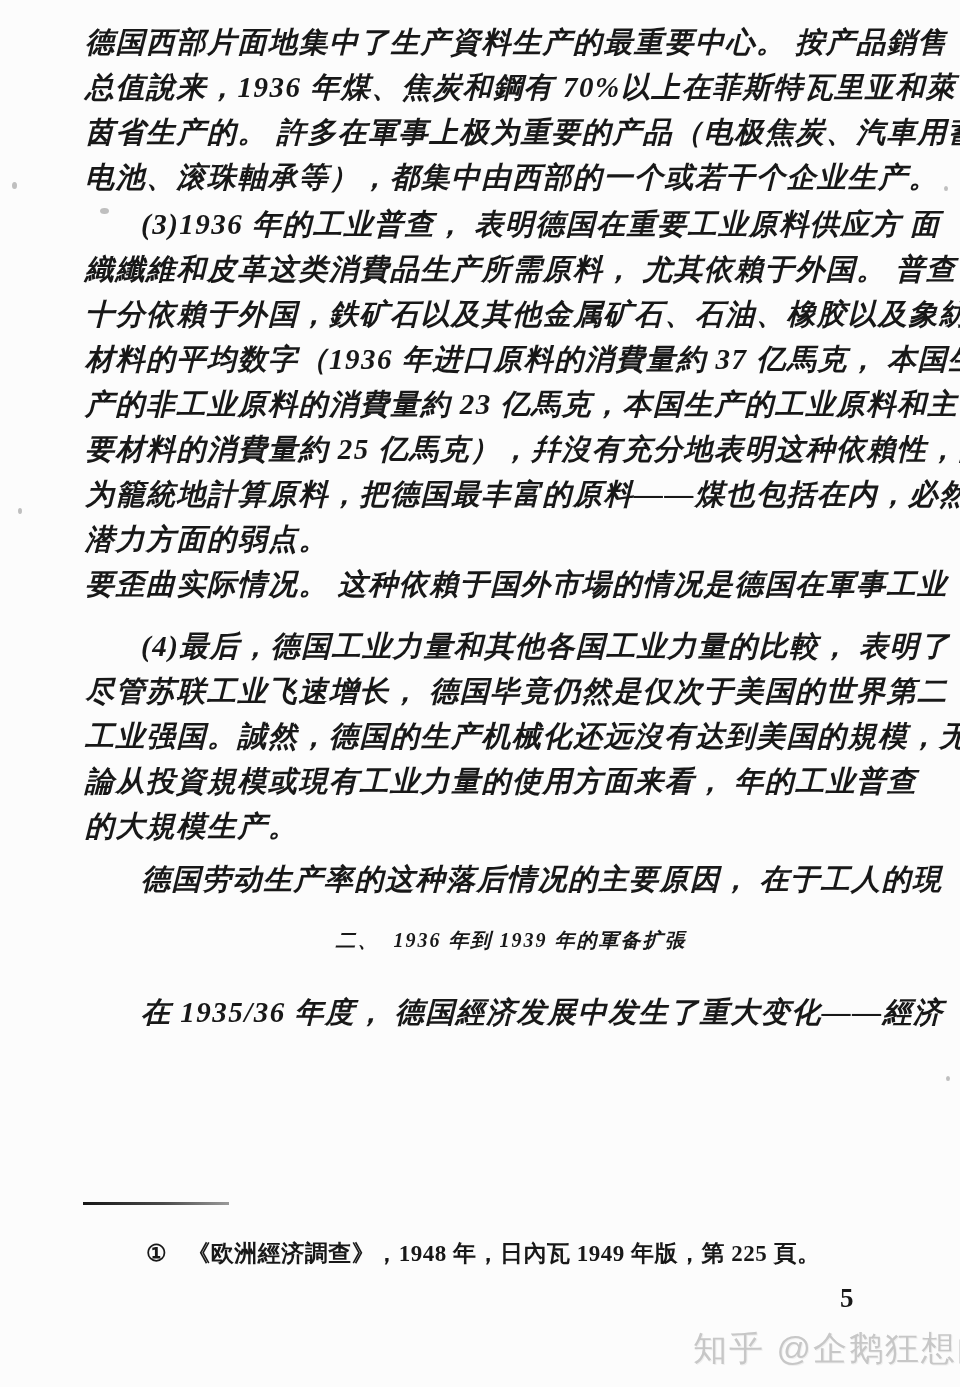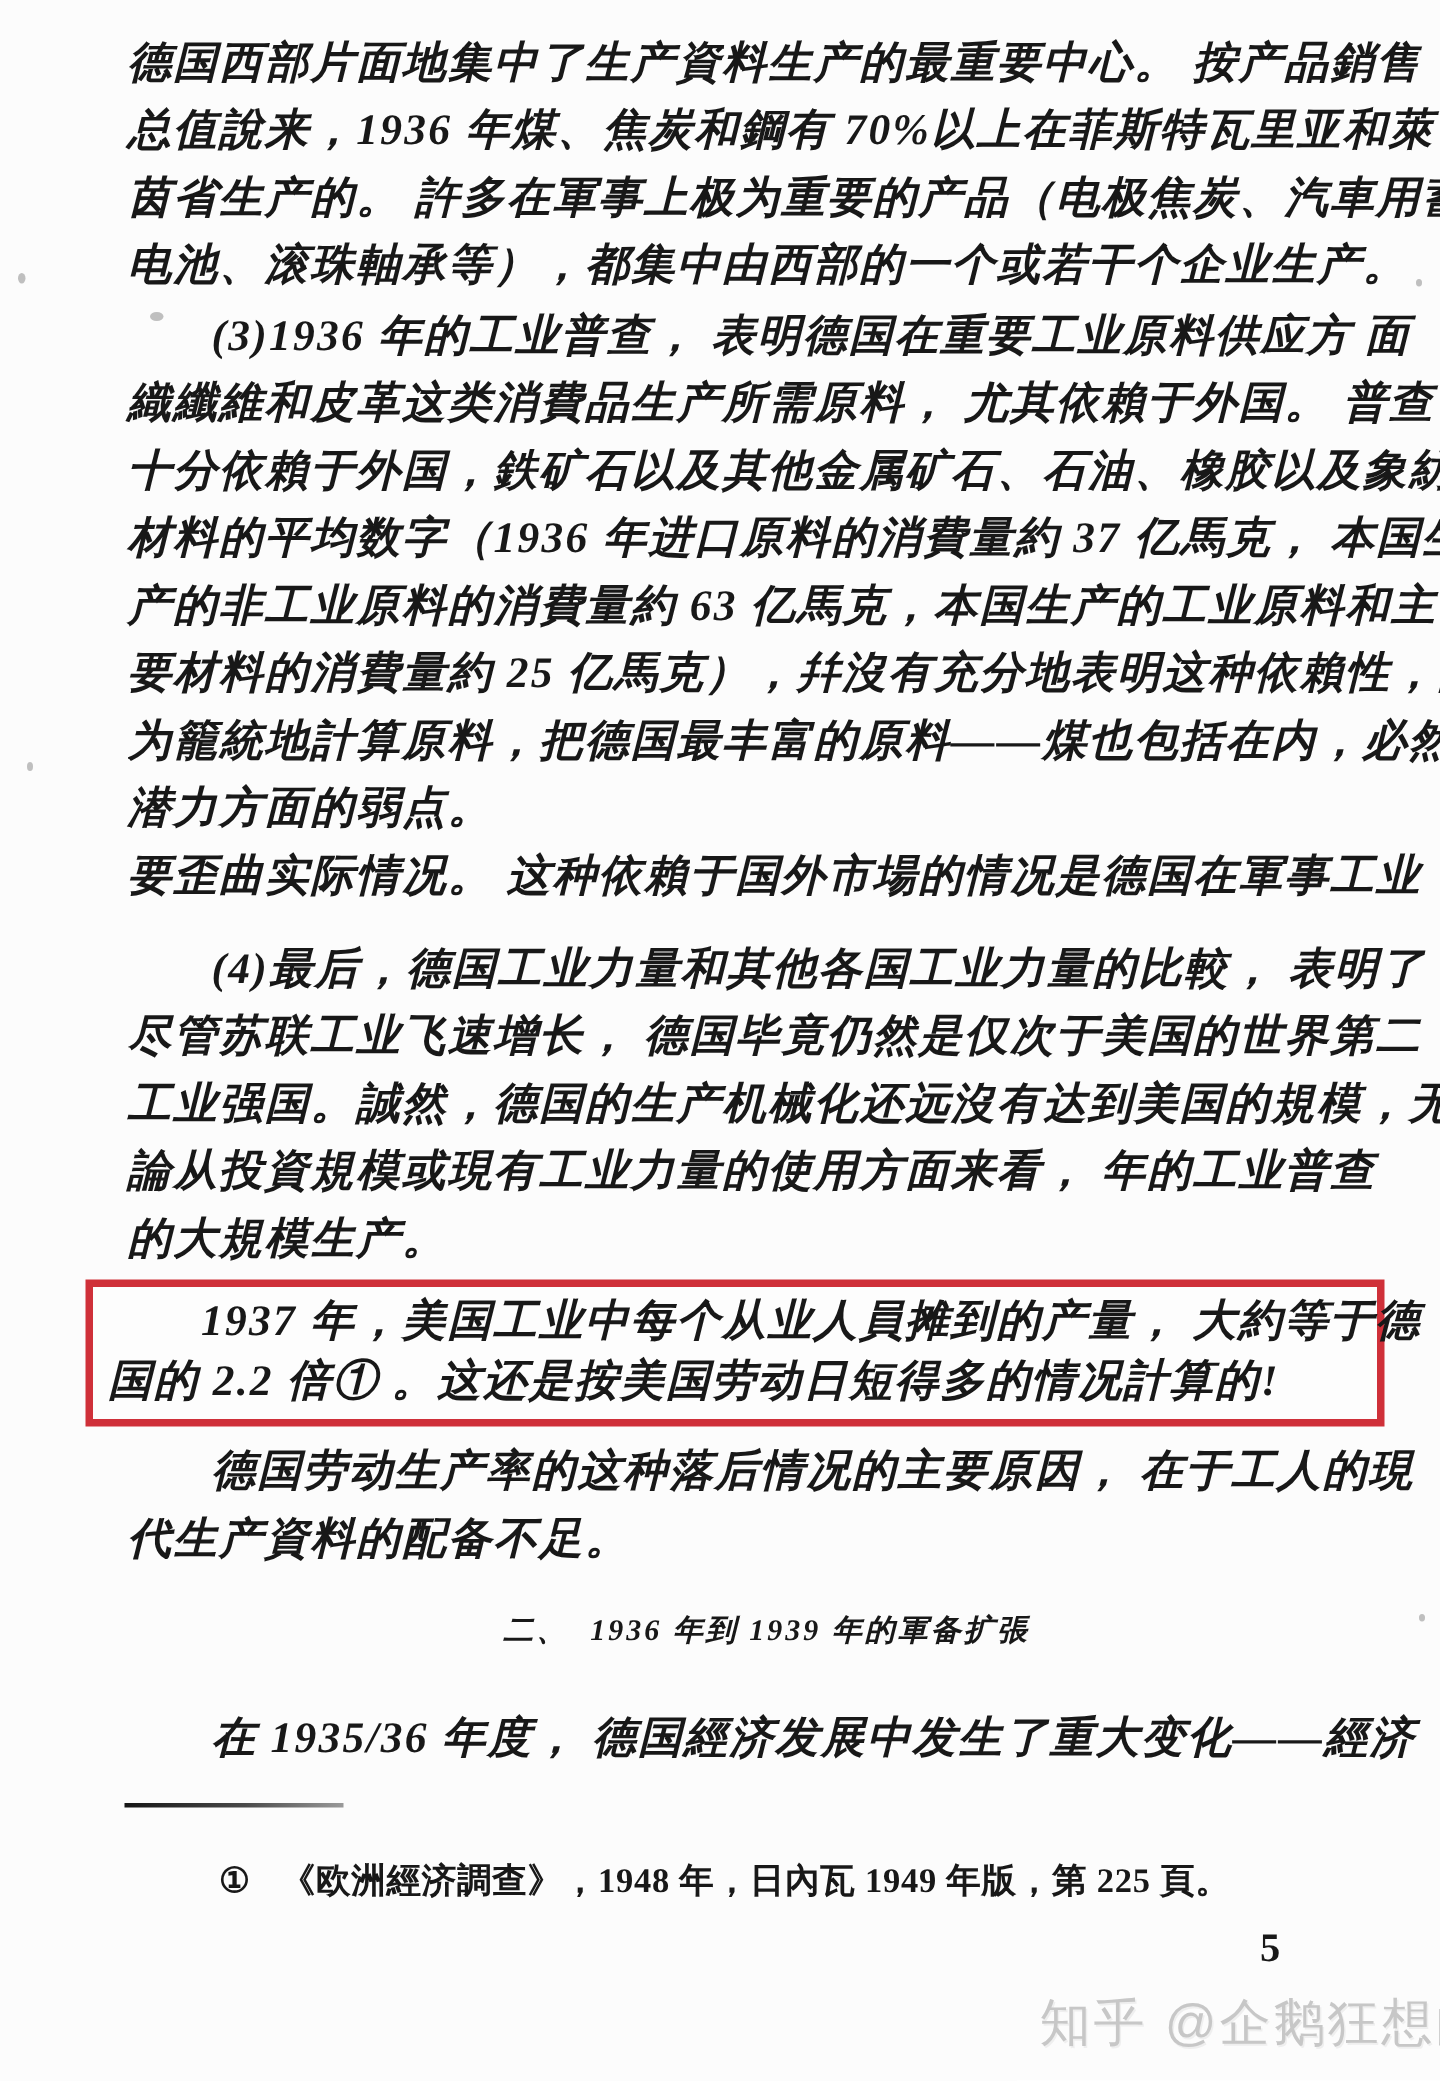--- a/index.html
+++ b/index.html
@@ -83,43 +83,38 @@
       <div class="line">总值說来，1936 年煤、焦炭和鋼有 70%以上在菲斯特瓦里亚和萊</div>
       <div class="line">茵省生产的。 許多在軍事上极为重要的产品（电极焦炭、汽車用蓄</div>
       <div class="line">电池、滚珠軸承等），都集中由西部的一个或若干个企业生产。</div>
     </div>
 
     <div class="para-p2">
       <div class="line indent">(3)1936 年的工业普查， 表明德国在重要工业原料供应方 面</div>
       <div class="line">織纖維和皮革这类消費品生产所需原料， 尤其依賴于外国。 普查</div>
       <div class="line">十分依賴于外国，鉄矿石以及其他金属矿石、石油、橡胶以及象紡</div>
       <div class="line">材料的平均数字（1936 年进口原料的消費量約 37 亿馬克， 本国生</div>
-      <div class="line">产的非工业原料的消費量約 63 亿馬克，本国生产的工业原料和主</div>
+      <div class="line">产的非工业原料的消費量約 23 亿馬克，本国生产的工业原料和主</div>
       <div class="line">要材料的消費量約 25 亿馬克），幷沒有充分地表明这种依賴性，因</div>
       <div class="line">为籠統地計算原料，把德国最丰富的原料——煤也包括在内，必然</div>
       <div class="line">潜力方面的弱点。</div>
       <div class="line">要歪曲实际情况。 这种依賴于国外市場的情况是德国在軍事工业</div>
     </div>
 
     <div class="para-p3">
       <div class="line indent">(4)最后，德国工业力量和其他各国工业力量的比較， 表明了</div>
       <div class="line">尽管苏联工业飞速增长， 德国毕竟仍然是仅次于美国的世界第二</div>
       <div class="line">工业强国。誠然，德国的生产机械化还远沒有达到美国的規模，无</div>
       <div class="line">論从投資規模或現有工业力量的使用方面来看， 年的工业普查</div>
       <div class="line">的大規模生产。</div>
     </div>
 
-    <div class="hl-box" style="border-color: rgb(207, 48, 57);">
-      <div class="line hl-first">1937 年，美国工业中每个从业人員摊到的产量， 大約等于德</div>
-      <div class="line">国的 2.2 倍① 。这还是按美国劳动日短得多的情况計算的!</div>
-    </div>
 
     <div class="para-p5">
       <div class="line indent">德国劳动生产率的这种落后情况的主要原因， 在于工人的現</div>
-      <div class="line">代生产資料的配备不足。</div>
     </div>
 
     <div class="heading">二、  1936 年到 1939 年的軍备扩張</div>
 
     <div class="para-p6">
       <div class="line indent">在 1935/36 年度， 德国經济发展中发生了重大变化——經济</div>
     </div>
 
   </div>
 

